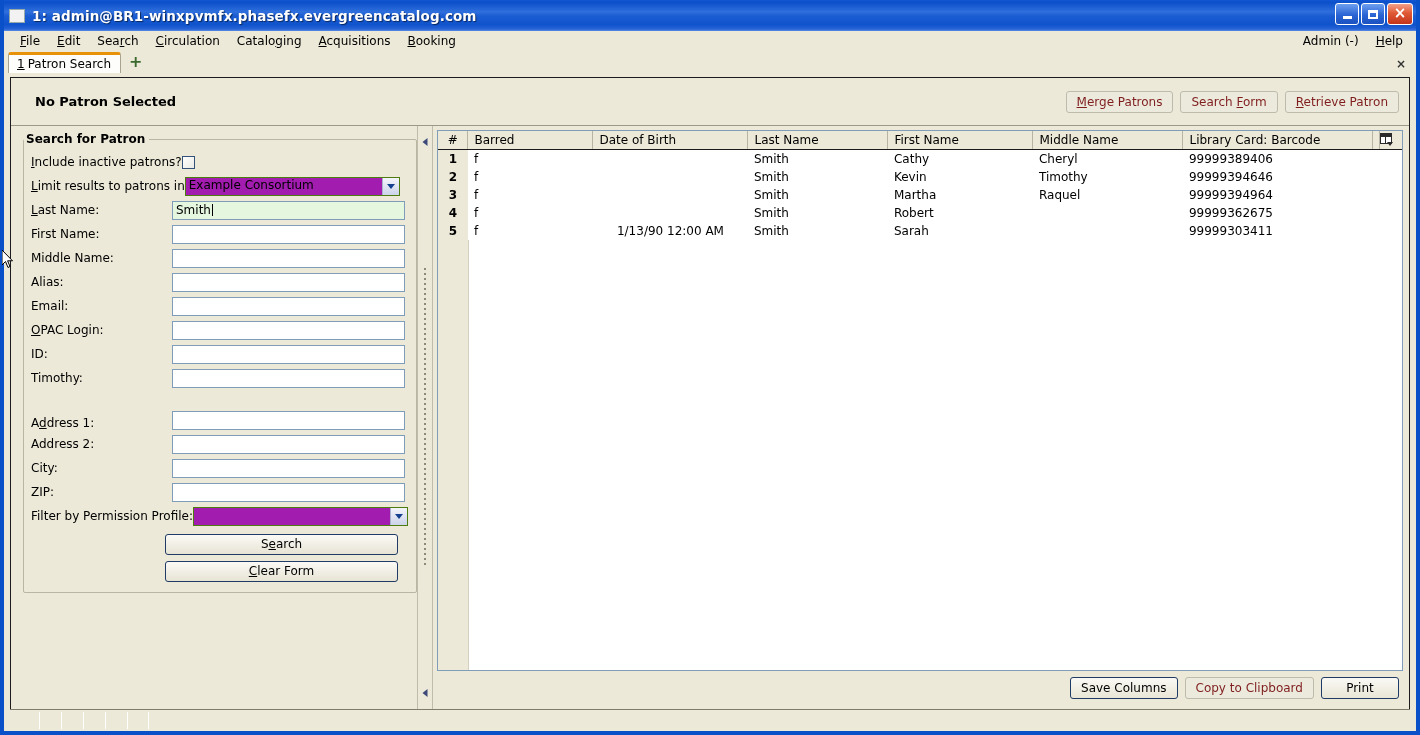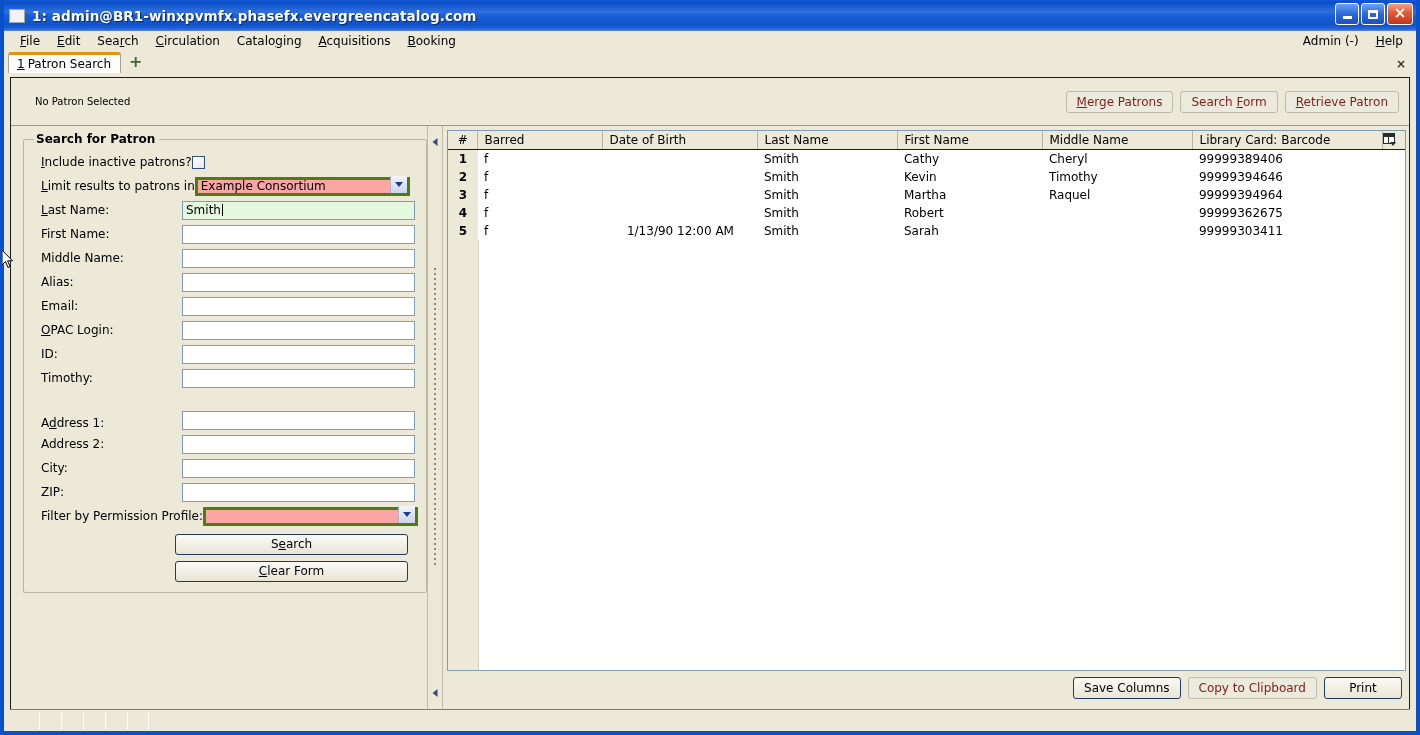--- a/index.html
+++ b/index.html
@@ -192,22 +192,22 @@
   
   .patron-header {
     flex: 0 0 48px;
     display: flex;
     align-items: center;
     padding: 0 10px 0 24px;
     border-bottom: 1px solid #9c9a86;
     box-sizing: border-box;
   }
   .patron-title {
-    font-weight: normal;
-    font-size: 10px;
+    font-weight: bold;
+    font-size: 13px;
   }
   .patron-actions {
     margin-left: auto;
     display: flex;
     gap: 7px;
   }
 
   
   .btn {
     font-family: "DejaVu Sans", "Liberation Sans", sans-serif;
@@ -279,21 +279,21 @@
     padding: 4px 6px 6px 4px;
     display: flex;
     flex-direction: column;
     min-height: 0;
   }
 
   
   .fieldset {
     border: 1px solid #b9b6a4;
     border-radius: 2px;
-    padding: 4px 8px 10px 10px;
+    padding: 4px 8px 10px 0;
     margin: 0;
     position: relative;
     box-sizing: border-box;
     width: 382px;
   }
   .fieldset legend {
     font-weight: bold;
     font-size: 12px;
     padding: 0 4px 0 2px;
   }
@@ -335,25 +335,25 @@
   }
   .checkbox {
     width: 13px; height: 13px;
     background: linear-gradient(135deg,#ffffff,#e9e9e4);
     border: 1px solid #33527a;
     box-sizing: border-box;
   }
   .select {
     flex: 0 0 181px;
     height: 19px;
-    background: #fca5a5;
-    border: 3px solid #4d7c0f;
-    box-sizing: border-box;
-    display: flex;
-    align-items: flex-end;
+    background: #a21caf;
+    border: 1px solid #4d7c0f;
+    box-sizing: border-box;
+    display: flex;
+    align-items: flex-start;
     font-size: 12px;
     padding-left: 3px;
     position: relative;
   }
   .select.wide { flex: 0 0 215px; }
   .select .dd {
     margin-left: auto;
     width: 17px; height: 17px;
     background: linear-gradient(to bottom,#f4f4fb,#ccd4ea);
     border-left: 1px solid #aab4ce;

